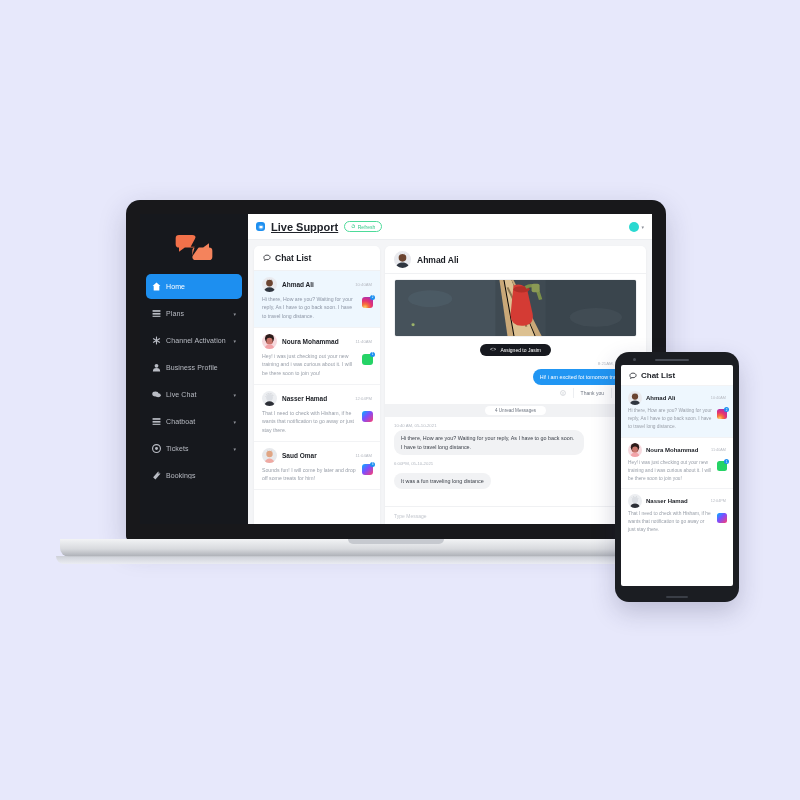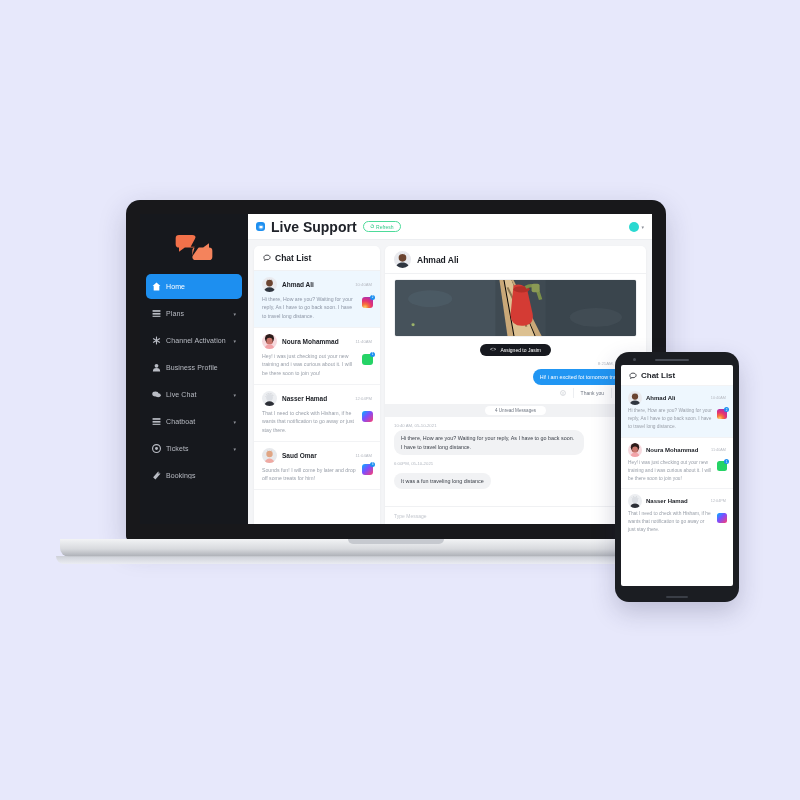--- a/index.html
+++ b/index.html
@@ -48,21 +48,21 @@
 
   
   .panel { flex: 1 1 auto; background: #f4f5f7; display: flex; flex-direction: column; min-width: 0; }
   .topbar {
     height: 26px; background: #fff; display: flex; align-items: center;
     padding: 0 8px; gap: 6px; border-bottom: 1px solid #eceef1; flex: 0 0 26px;
   }
   .tb-dot { width: 9px; height: 9px; border-radius: 3px; background: #1d8ff0; flex:0 0 9px;
             display:flex;align-items:center;justify-content:center; }
   .tb-dot svg{width:6px;height:6px;fill:#fff;}
-  .tb-title { font-size: 14px; color: #20232a; font-weight: 600; }
+  .tb-title { font-size: 11px; color: #20232a; font-weight: 600; text-decoration: underline; }
   .refresh {
     display: flex; align-items: center; gap: 2px;
     border: 1px solid #4ddb9a; color: #35c98a; border-radius: 9px;
     font-size: 5px; padding: 1.5px 6px; background: #fff;
   }
   .refresh svg { width: 4.5px; height: 4.5px; fill: #35c98a; }
   .tb-right { margin-left: auto; display: flex; align-items: center; gap: 2px; }
   .tb-avatar { width: 10px; height: 10px; border-radius: 50%; background: #2ad9d1; }
   .tb-caret { font-size: 5px; color: #8b8f98; }
 

